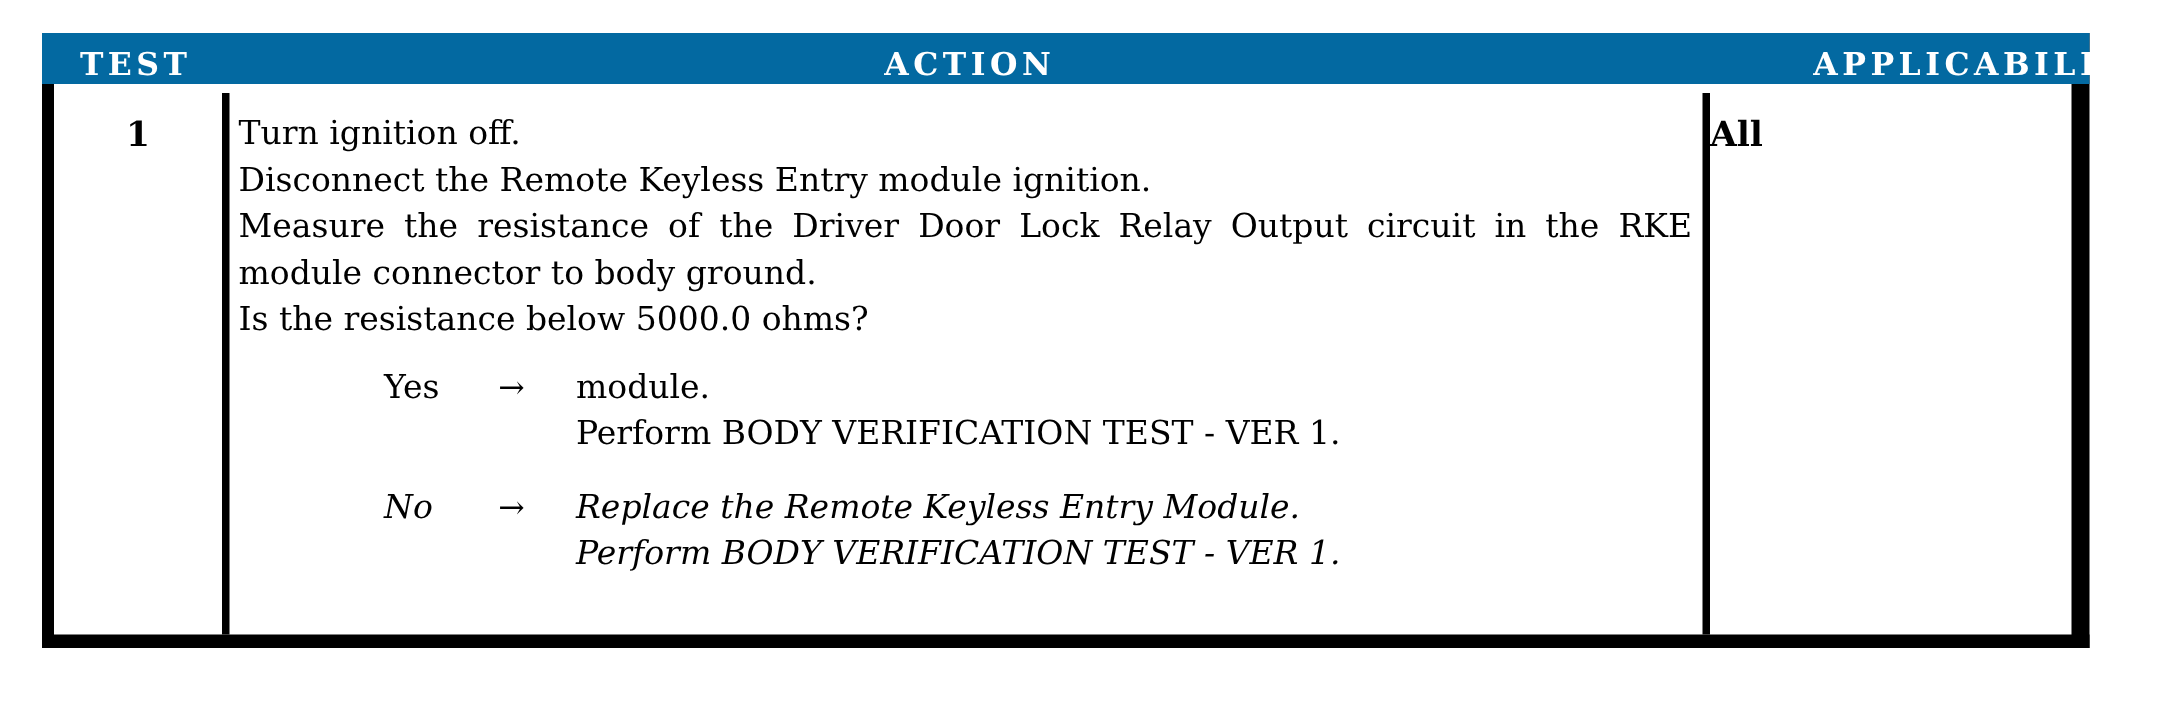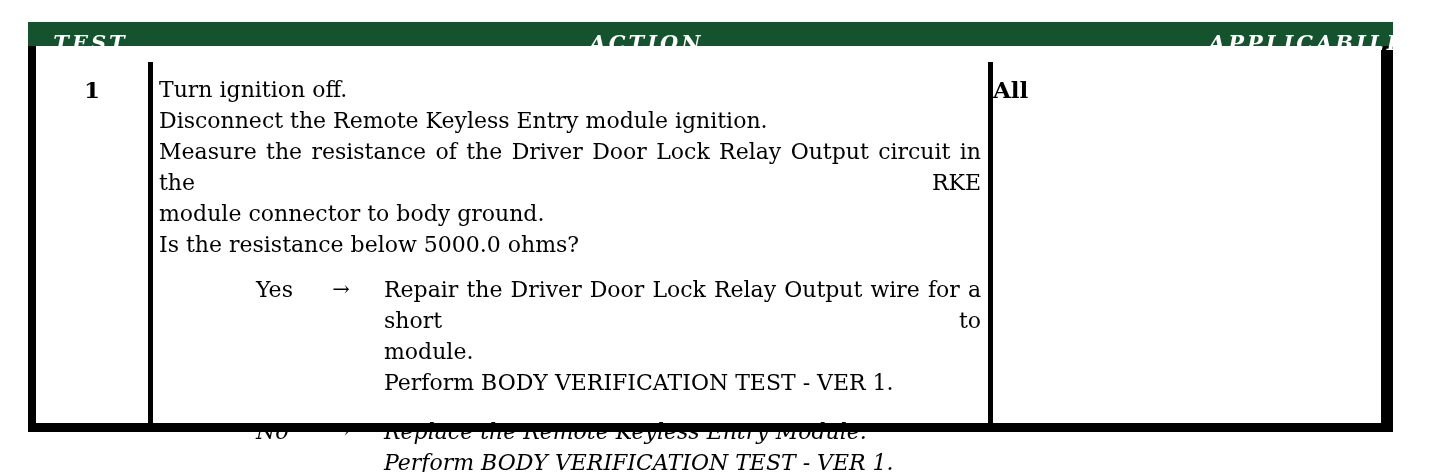--- a/index.html
+++ b/index.html
@@ -16,44 +16,43 @@
     position: absolute; left: 28px; top: 22px;
     width: 1345px; height: 401px;
     border-left: 8px solid #000;
     border-right: 12px solid #000;
     border-bottom: 9px solid #000;
     background: #ffffff;
   }
 
   
   .header-bar {
-    position: absolute; top: 0; left: -8px; right: -12px; height: 24px;
-    background: #14532d;
-    font-style: italic;
+    position: absolute; top: 0; left: -8px; right: -12px; height: 34px;
+    background: #0369a1;
   }
   .hcell {
     position: absolute; top: 0; height: 40px; line-height: 41px;
     color: #ffffff; font-weight: bold; font-size: 21px;
     letter-spacing: 3px; text-align: center;
     white-space: nowrap;
   }
   .h-test   { left: 0;      width: 125px; }
   .h-action { left: 125px;  width: 987px; }
   .h-appl   { left: 1168px; width: 253px; }
 
   .trow { position: absolute; top: 40px; left: 0; width: 1345px; height: 361px; display: flex; }
 
   .vdiv { width: 5px; background: #000000; }
 
   .cell-test {
     width: 112px; text-align: center; padding-top: 12px;
     font-weight: bold; font-size: 23px; line-height: 31px;
   }
   .cell-action {
-    width: 835px; box-sizing: border-box;
+    width: 982px; box-sizing: border-box;
     padding: 12px 7px 0 6px;
   }
   .cell-appl {
     flex: 1; text-align: left; padding-top: 12px;
     font-weight: bold; font-size: 23px; line-height: 31px;
   }
 
   .line { font-size: 22px; line-height: 31px; white-space: normal; }
   .jlast { text-align: justify; text-align-last: justify; }
 
@@ -87,21 +86,20 @@
         <div class="line">Turn ignition off.</div>
         <div class="line">Disconnect the Remote Keyless Entry module ignition.</div>
         <div class="line jlast">Measure the resistance of the Driver Door Lock Relay Output circuit in the RKE</div>
         <div class="line">module connector to body ground.</div>
         <div class="line">Is the resistance below 5000.0 ohms?</div>
 
         <div class="choice yes">
           <div class="choice-label">Yes</div>
           <div class="choice-arrow">→</div>
           <div class="choice-text">
-            <div class="line jlast">Repair the Driver Door Lock Relay Output wire for a short to</div>
             <div class="line">module.</div>
             <div class="line">Perform BODY VERIFICATION TEST - VER 1.</div>
           </div>
         </div>
 
         <div class="choice no">
           <div class="choice-label">No</div>
           <div class="choice-arrow">→</div>
           <div class="choice-text">
             <div class="line">Replace the Remote Keyless Entry Module.</div>

